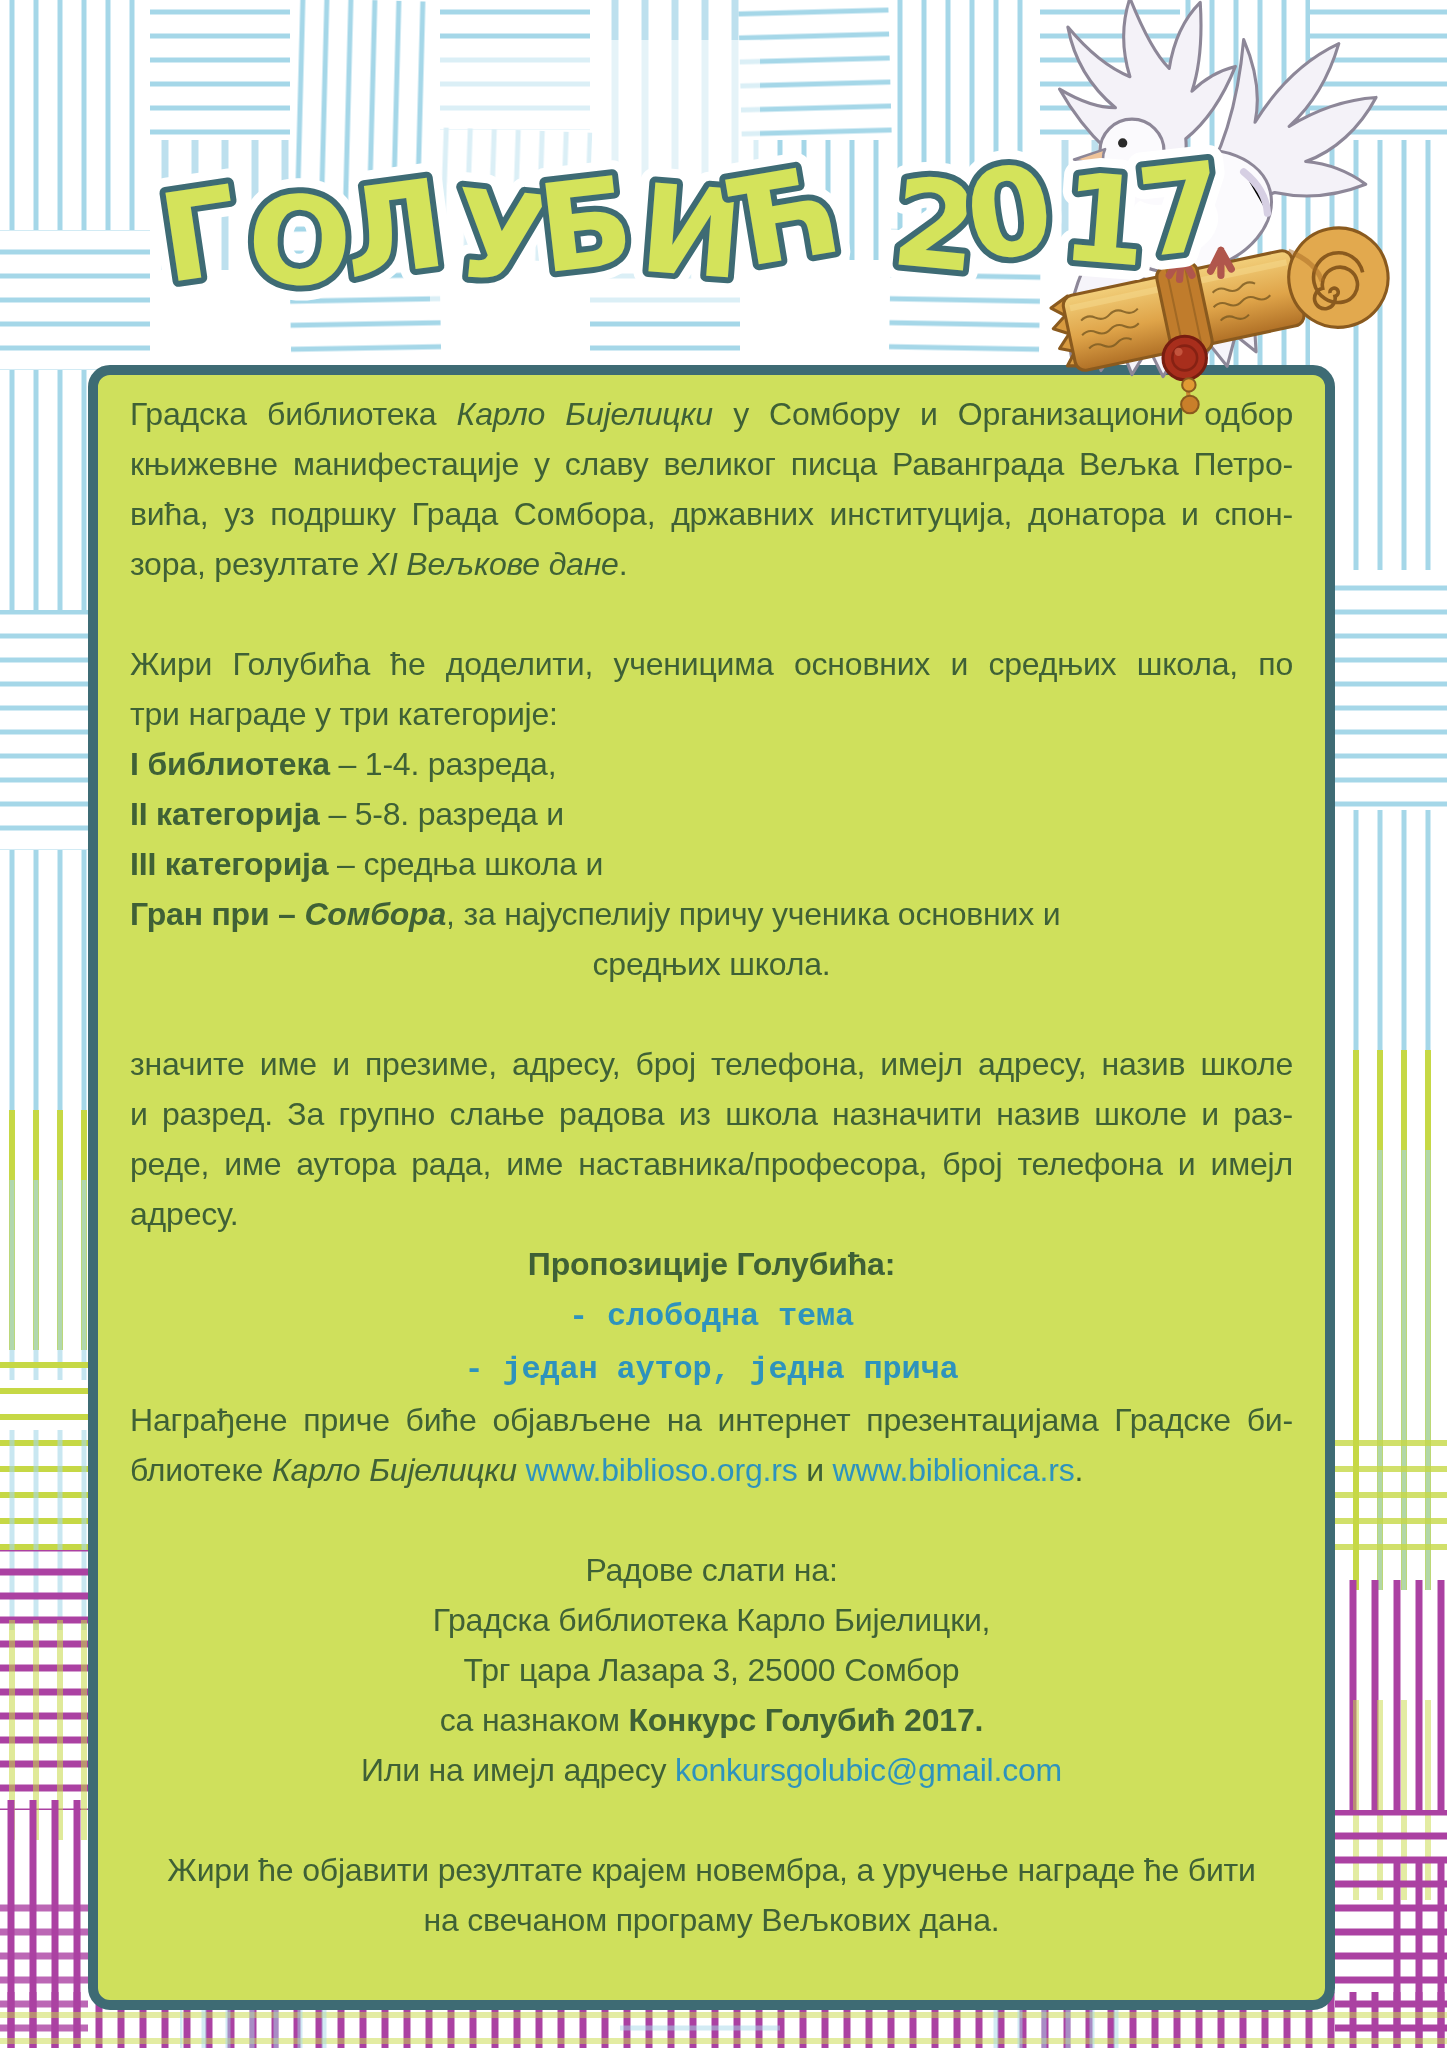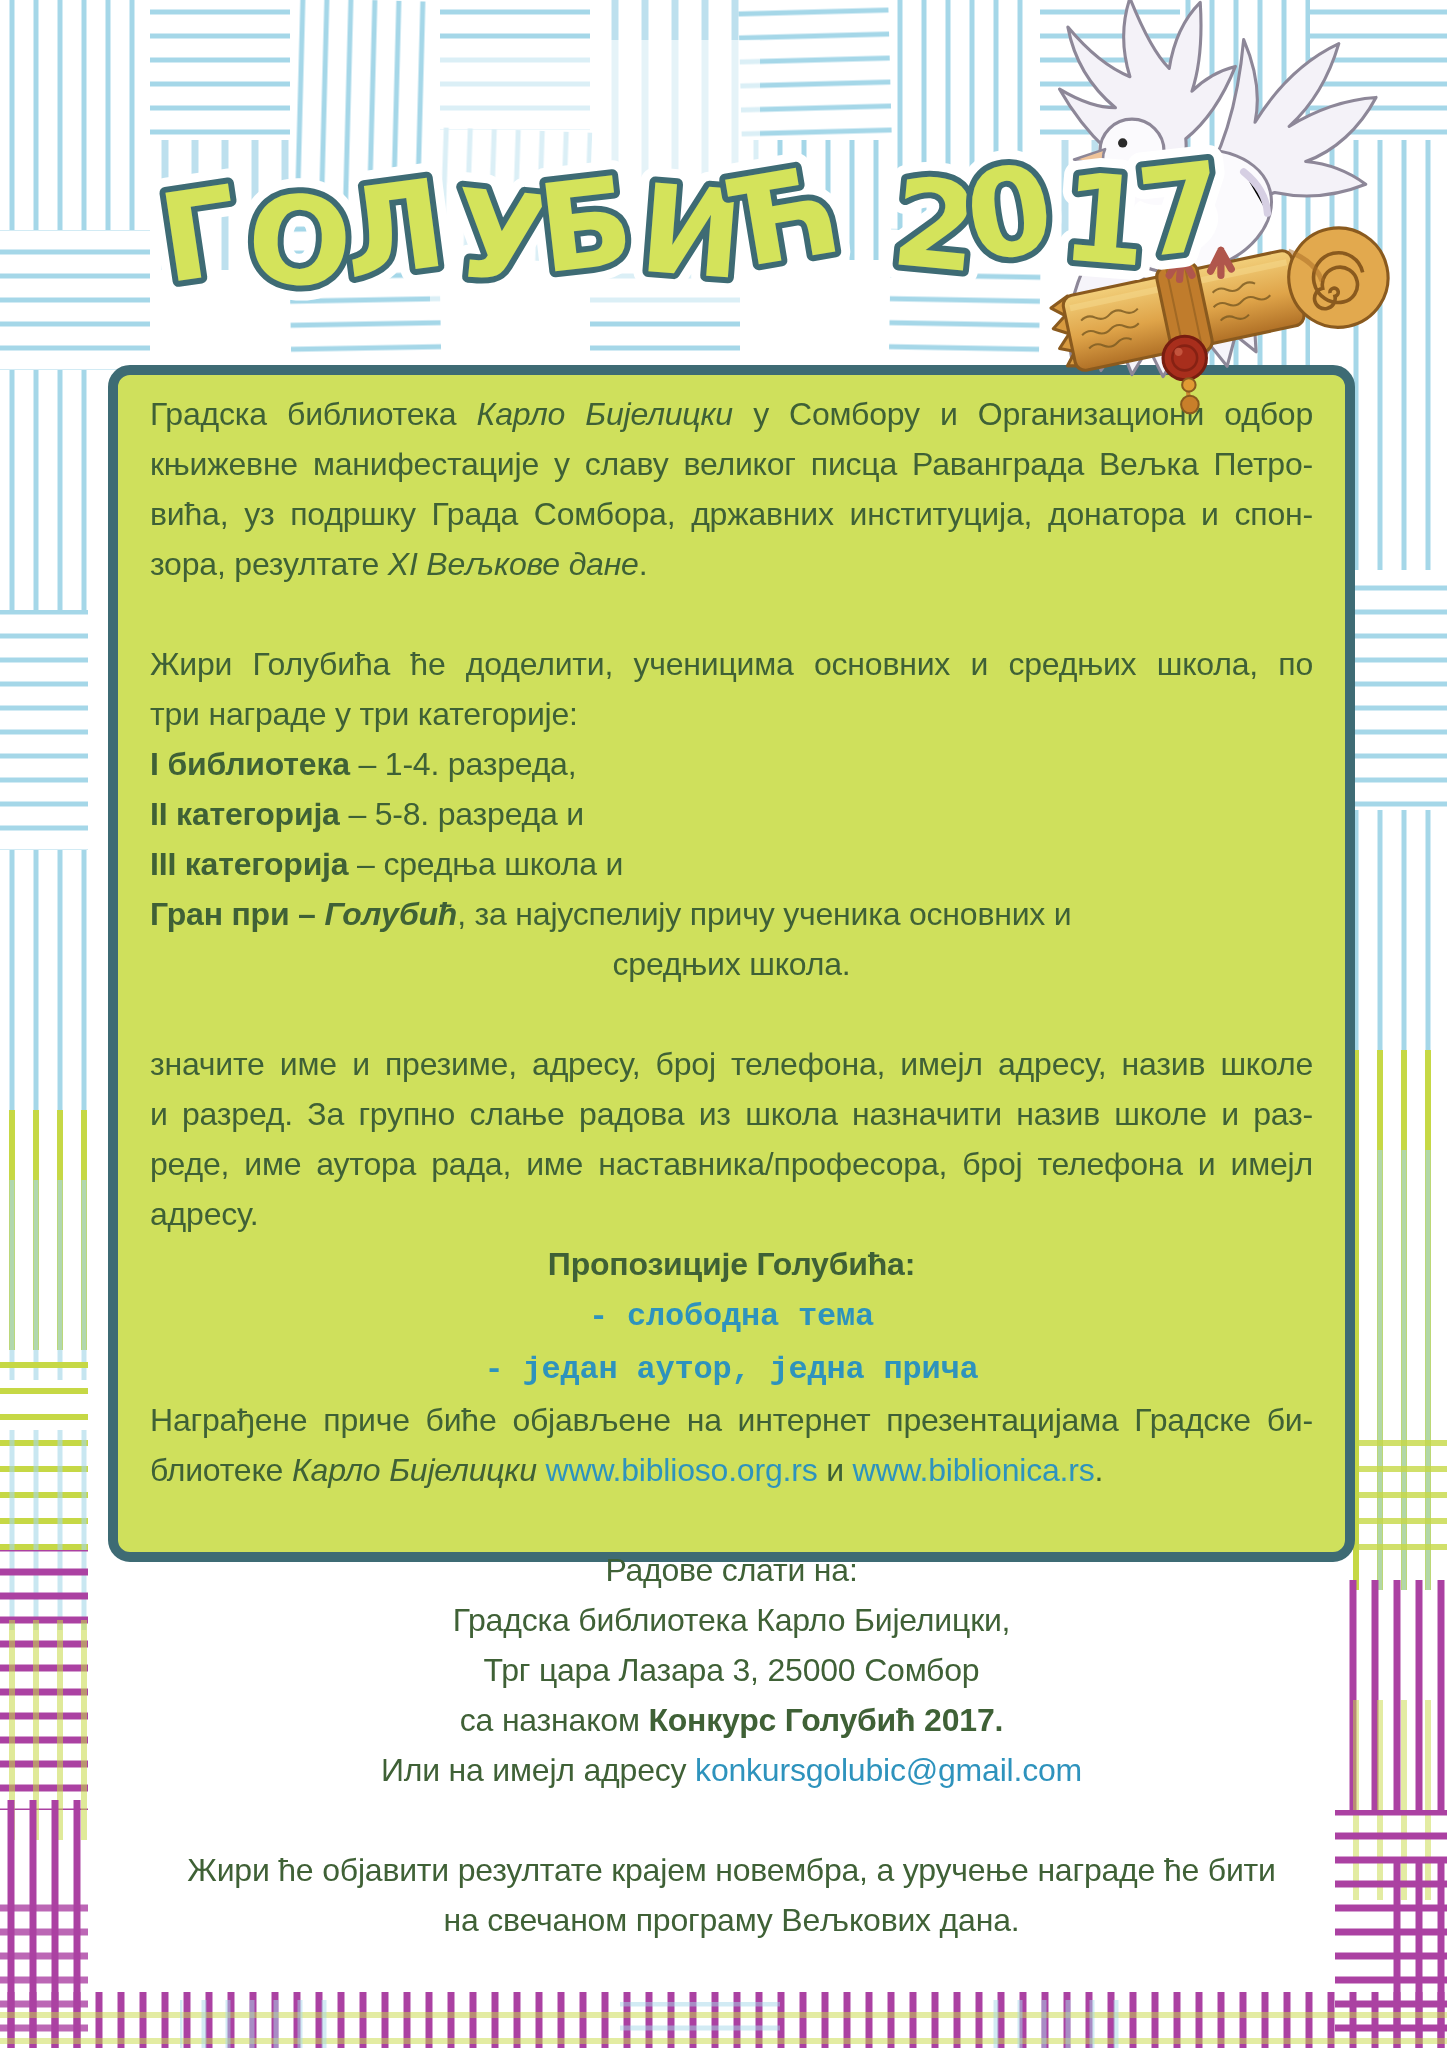--- a/index.html
+++ b/index.html
@@ -9,25 +9,25 @@
     --cardbg:#cfe05c;
   }
   html,body{margin:0;padding:0;}
   .poster{
     position:relative;width:1447px;height:2048px;overflow:hidden;
     background:#ffffff;
     font-family:"Liberation Sans","DejaVu Sans",sans-serif;
   }
   .bg{position:absolute;left:0;top:0;width:1447px;height:2048px;z-index:0;}
   .card{
-    position:absolute;left:88px;top:365px;width:1247px;height:1197px;
+    position:absolute;left:88px;top:365px;width:1247px;height:1645px;
     box-sizing:border-box;background:var(--cardbg);
     border:10px solid var(--border);border-radius:22px;
     padding:14px 32px 0 32px;z-index:2;
-    color:var(--txt);font-size:32px;line-height:50px;letter-spacing:-0.2px;margin-left:20px;
+    color:var(--txt);font-size:32px;line-height:50px;letter-spacing:-0.2px;
   }
   .para{margin:0;}
   .para.gap{margin-top:50px;}
   .ln{min-height:50px;}
   .ln.j{text-align:justify;text-align-last:justify;}
   .ln.l{text-align:left;}
   .ln.c{text-align:center;}
   .i{font-style:italic;}
   .b{font-weight:bold;}
   .bi{font-weight:bold;font-style:italic;}
@@ -196,21 +196,21 @@
       <div class="ln j"><span>вића, уз подршку Града Сомбора, државних институција, донатора и спон-</span></div>
       <div class="ln l"><span>зора, резултате </span><span class="i">XI Вељкове дане</span><span>.</span></div>
     </div>
 
     <div class="para gap">
       <div class="ln j"><span>Жири Голубића ће доделити, ученицима основних и средњих школа, по</span></div>
       <div class="ln l"><span>три награде у три категорије:</span></div>
       <div class="ln l"><span class="b">I библиотека</span><span> – 1-4. разреда,</span></div>
       <div class="ln l"><span class="b">II категорија</span><span> – 5-8. разреда и</span></div>
       <div class="ln l"><span class="b">III категорија</span><span> – средња школа и</span></div>
-      <div class="ln l"><span class="b">Гран при – </span><span class="bi">Голубић</span><span>, за најуспелију причу ученика основних и</span></div>
+      <div class="ln l"><span class="b">Гран при – </span><span class="bi">Сомбора</span><span>, за најуспелију причу ученика основних и</span></div>
       <div class="ln c"><span>средњих школа.</span></div>
     </div>
 
     <div class="para gap">
       <div class="ln j"><span>значите име и презиме, адресу, број телефона, имејл адресу, назив школе</span></div>
       <div class="ln j"><span>и разред. За групно слање радова из школа назначити назив школе и раз-</span></div>
       <div class="ln j"><span>реде, име аутора рада, име наставника/професора, број телефона и имејл</span></div>
       <div class="ln l"><span>адресу.</span></div>
     </div>
 

